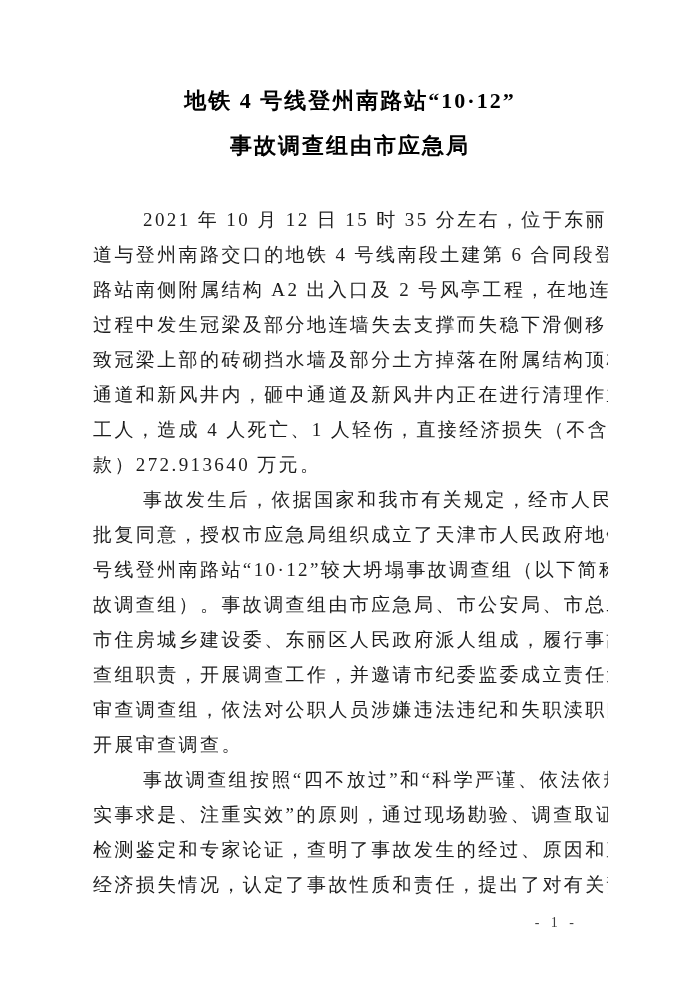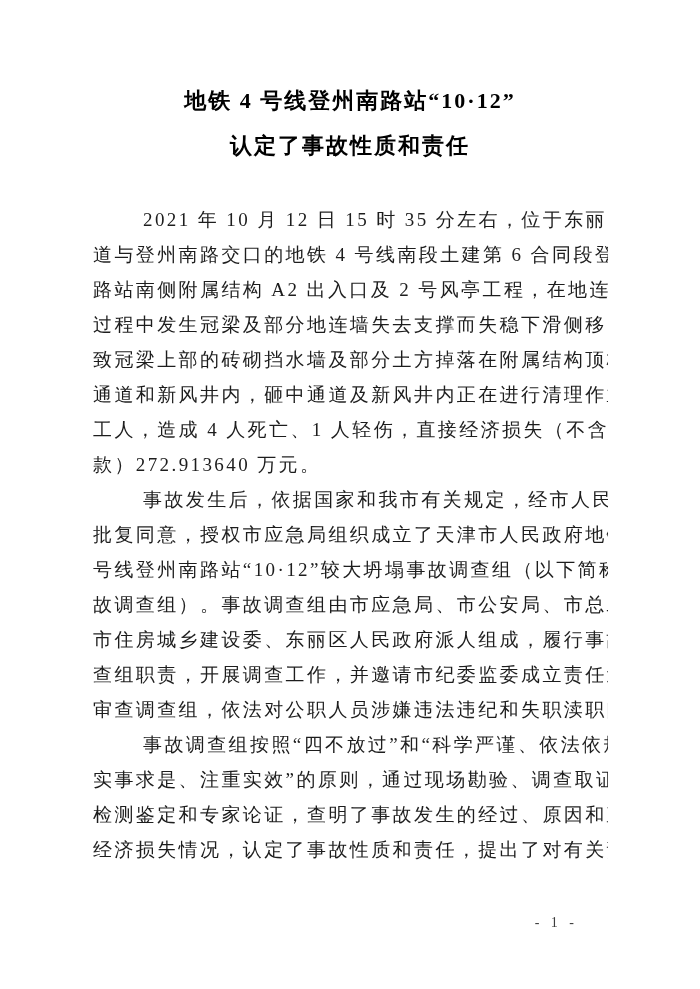--- a/index.html
+++ b/index.html
@@ -56,21 +56,21 @@
     color: #3c3c3c;
   }
 </style>
 </head>
 <body>
 
 <div class="page">
 
   <div class="title-block">
     <div class="title-line">地铁 4 号线登州南路站“10·12”</div>
-    <div class="title-line">认定了事故性质和责任</div>
+    <div class="title-line">事故调查组由市应急局</div>
   </div>
 
   <div class="body-block">
 
     <div>
       <div class="text-line indent">2021 年 10 月 12 日 15 时 35 分左右，位于东丽区津滨大</div>
       <div class="text-line">道与登州南路交口的地铁 4 号线南段土建第 6 合同段登州南</div>
       <div class="text-line">路站南侧附属结构 A2 出入口及 2 号风亭工程，在地连墙凿除</div>
       <div class="text-line">过程中发生冠梁及部分地连墙失去支撑而失稳下滑侧移，导</div>
       <div class="text-line">致冠梁上部的砖砌挡水墙及部分土方掉落在附属结构顶板、</div>
@@ -80,20 +80,21 @@
     </div>
 
     <div>
       <div class="text-line indent">事故发生后，依据国家和我市有关规定，经市人民政府</div>
       <div class="text-line">批复同意，授权市应急局组织成立了天津市人民政府地铁 4</div>
       <div class="text-line">号线登州南路站“10·12”较大坍塌事故调查组（以下简称事</div>
       <div class="text-line">故调查组）。事故调查组由市应急局、市公安局、市总工会、</div>
       <div class="text-line">市住房城乡建设委、东丽区人民政府派人组成，履行事故调</div>
       <div class="text-line">查组职责，开展调查工作，并邀请市纪委监委成立责任追究</div>
       <div class="text-line">审查调查组，依法对公职人员涉嫌违法违纪和失职渎职问题</div>
+      <div class="text-line flow-end">开展审查调查。</div>
     </div>
 
     <div>
       <div class="text-line indent">事故调查组按照“四不放过”和“科学严谨、依法依规、</div>
       <div class="text-line">实事求是、注重实效”的原则，通过现场勘验、调查取证、</div>
       <div class="text-line">检测鉴定和专家论证，查明了事故发生的经过、原因和直接</div>
       <div class="text-line">经济损失情况，认定了事故性质和责任，提出了对有关责任</div>
     </div>
 
   </div>

